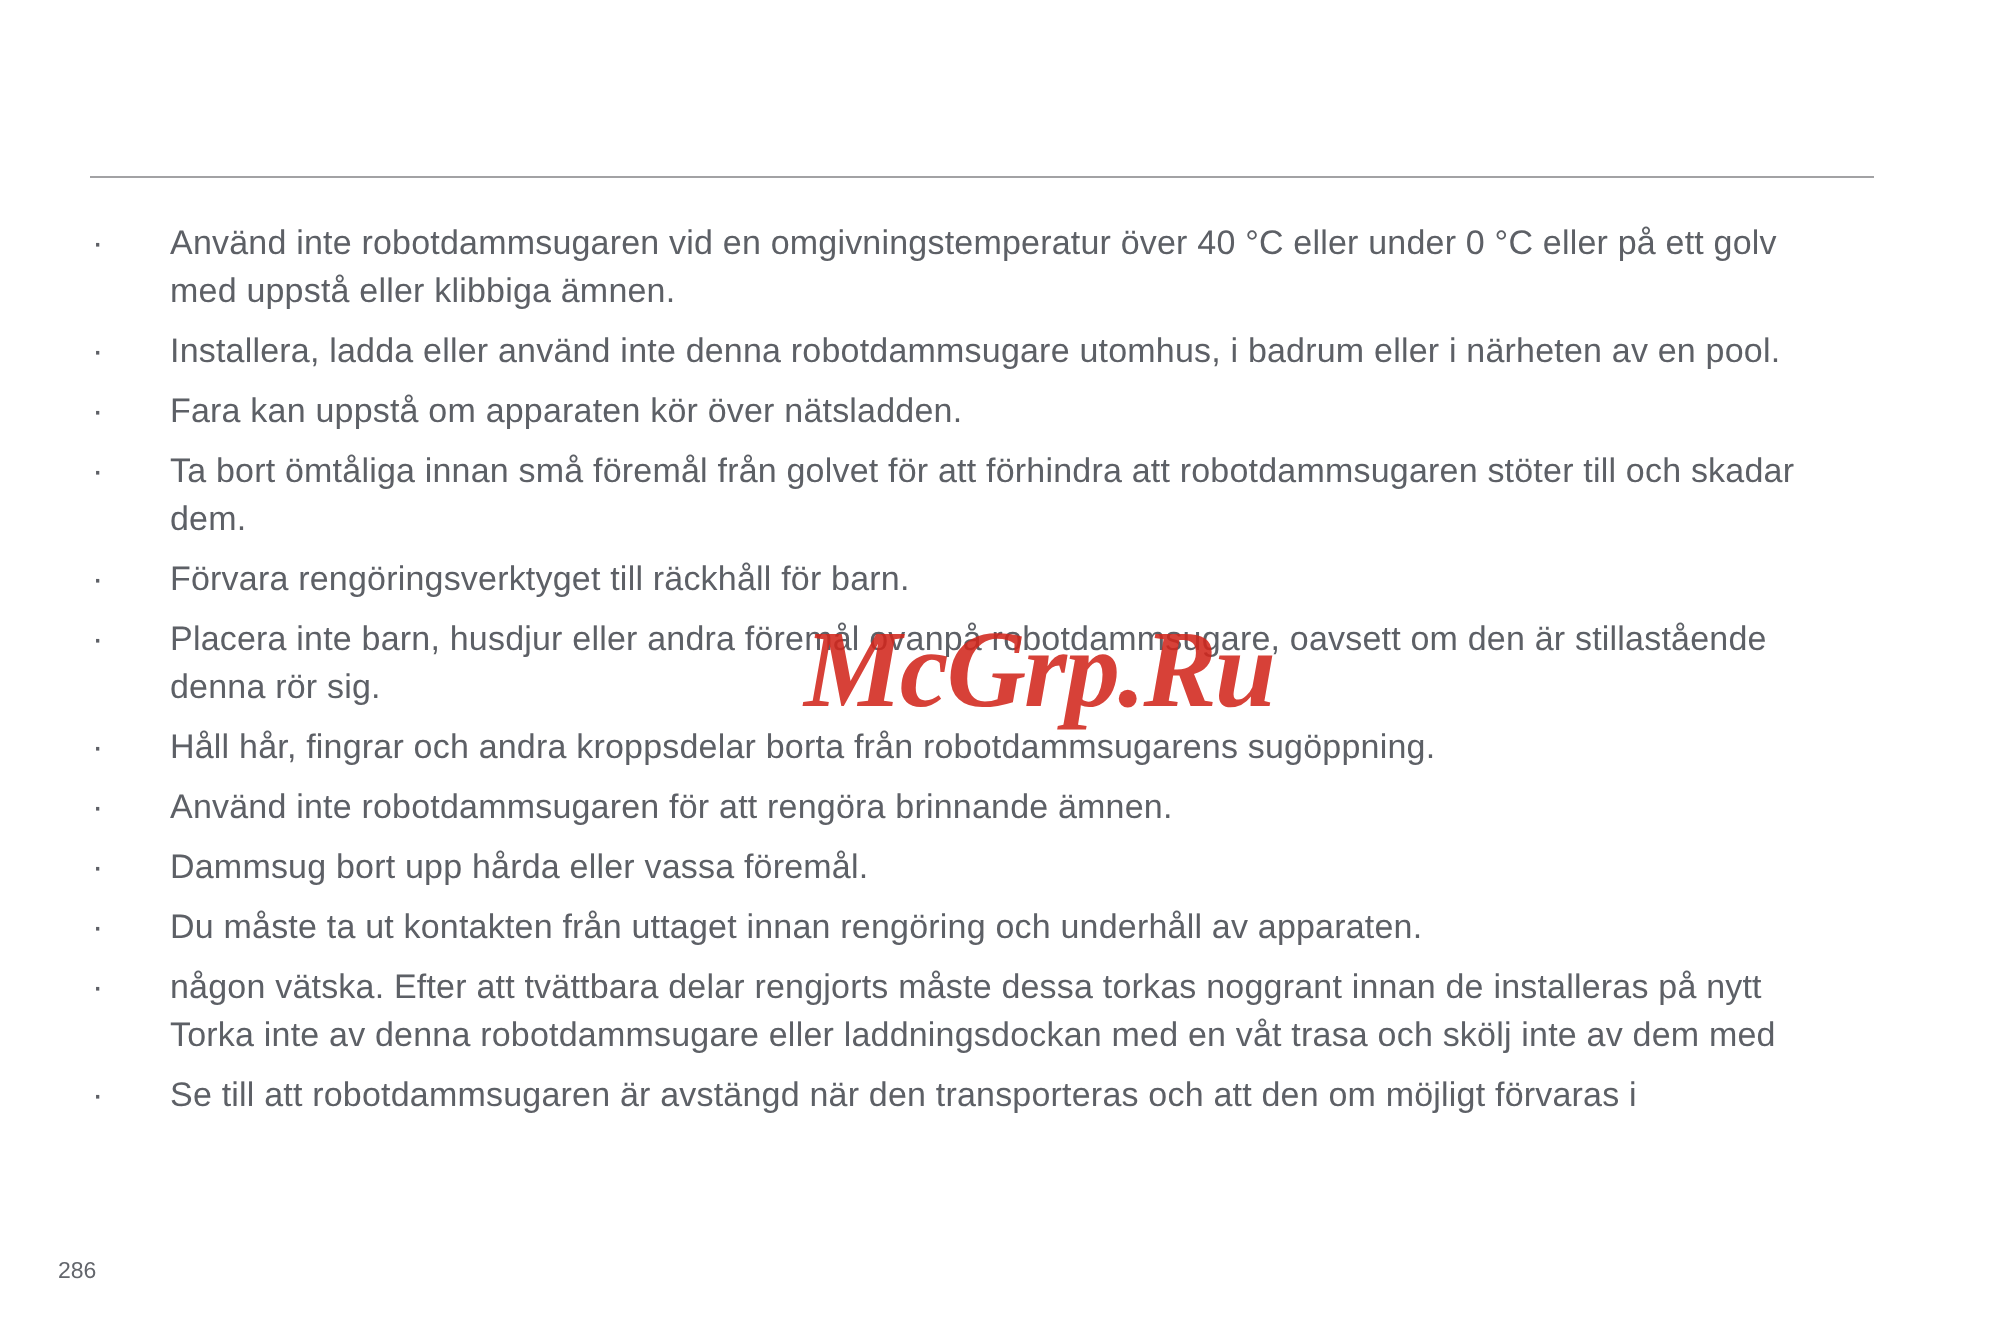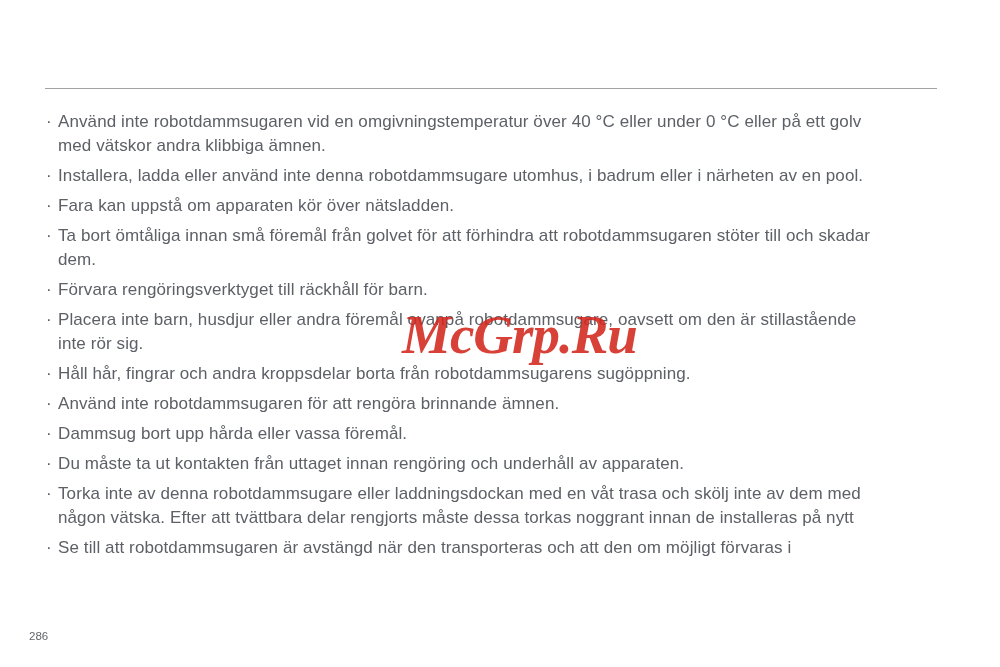--- a/index.html
+++ b/index.html
@@ -40,20 +40,21 @@
     padding-left: 13px;
     margin-bottom: 6px;
   }
   .item .marker {
     position: absolute;
     left: 1px; top: 0;
     line-height: 24px;
   }
   .item .line {
     white-space: nowrap;
+    margin-left: 27px;
   }
   .watermark {
     position: absolute;
     left: 402px; top: 311px;
     font-family: Liberation Serif, serif;
     font-style: italic;
     font-weight: 700;
     font-size: 55px;
     line-height: 48px;
     letter-spacing: -1px;
@@ -74,21 +75,21 @@
 </head>
 <body>
 
 <div class="page">
   <div class="header-divider"></div>
 
   <div class="content">
       <div class="item">
         <span class="marker">·</span>
         <div class="line">Använd inte robotdammsugaren vid en omgivningstemperatur över 40 °C eller under 0 °C eller på ett golv</div>
-        <div class="line">med vätskor andra klibbiga ämnen.</div>
+        <div class="line">med uppstå eller klibbiga ämnen.</div>
       </div>
       <div class="item">
         <span class="marker">·</span>
         <div class="line">Installera, ladda eller använd inte denna robotdammsugare utomhus, i badrum eller i närheten av en pool.</div>
       </div>
       <div class="item">
         <span class="marker">·</span>
         <div class="line">Fara kan uppstå om apparaten kör över nätsladden.</div>
       </div>
       <div class="item">
@@ -96,42 +97,42 @@
         <div class="line">Ta bort ömtåliga innan små föremål från golvet för att förhindra att robotdammsugaren stöter till och skadar</div>
         <div class="line">dem.</div>
       </div>
       <div class="item">
         <span class="marker">·</span>
         <div class="line">Förvara rengöringsverktyget till räckhåll för barn.</div>
       </div>
       <div class="item">
         <span class="marker">·</span>
         <div class="line">Placera inte barn, husdjur eller andra föremål ovanpå robotdammsugare, oavsett om den är stillastående</div>
-        <div class="line">inte rör sig.</div>
+        <div class="line">denna rör sig.</div>
       </div>
       <div class="item">
         <span class="marker">·</span>
         <div class="line">Håll hår, fingrar och andra kroppsdelar borta från robotdammsugarens sugöppning.</div>
       </div>
       <div class="item">
         <span class="marker">·</span>
         <div class="line">Använd inte robotdammsugaren för att rengöra brinnande ämnen.</div>
       </div>
       <div class="item">
         <span class="marker">·</span>
         <div class="line">Dammsug bort upp hårda eller vassa föremål.</div>
       </div>
       <div class="item">
         <span class="marker">·</span>
         <div class="line">Du måste ta ut kontakten från uttaget innan rengöring och underhåll av apparaten.</div>
       </div>
       <div class="item">
         <span class="marker">·</span>
+        <div class="line">någon vätska. Efter att tvättbara delar rengjorts måste dessa torkas noggrant innan de installeras på nytt</div>
         <div class="line">Torka inte av denna robotdammsugare eller laddningsdockan med en våt trasa och skölj inte av dem med</div>
-        <div class="line">någon vätska. Efter att tvättbara delar rengjorts måste dessa torkas noggrant innan de installeras på nytt</div>
       </div>
       <div class="item">
         <span class="marker">·</span>
         <div class="line">Se till att robotdammsugaren är avstängd när den transporteras och att den om möjligt förvaras i</div>
       </div>
     </div>
 
   <div class="watermark">McGrp.Ru</div>
 
   <div class="page-number">286</div>

